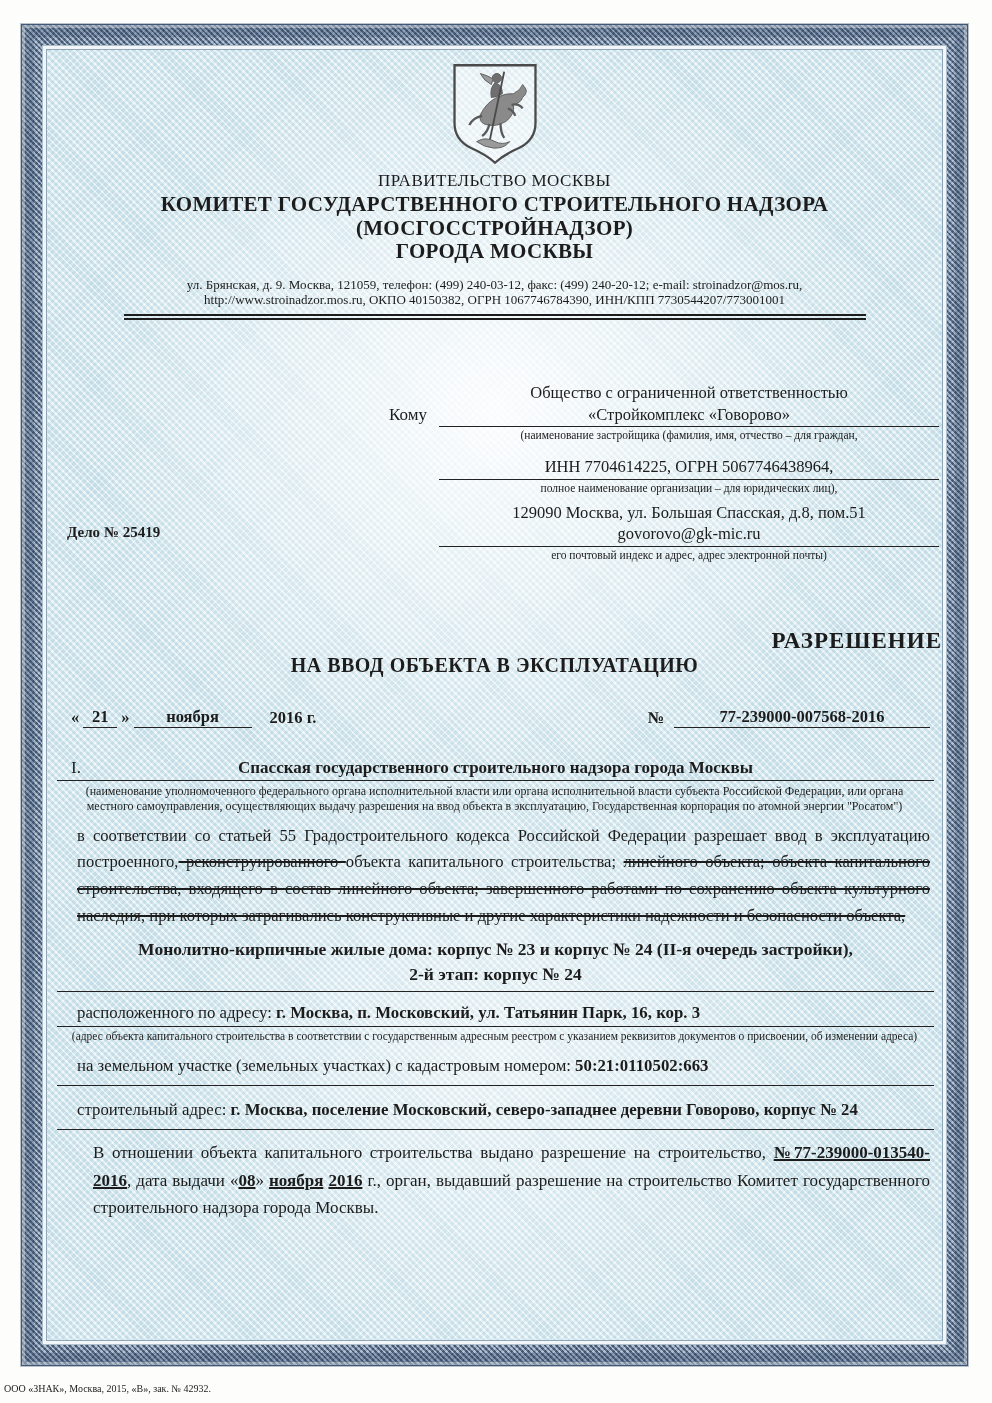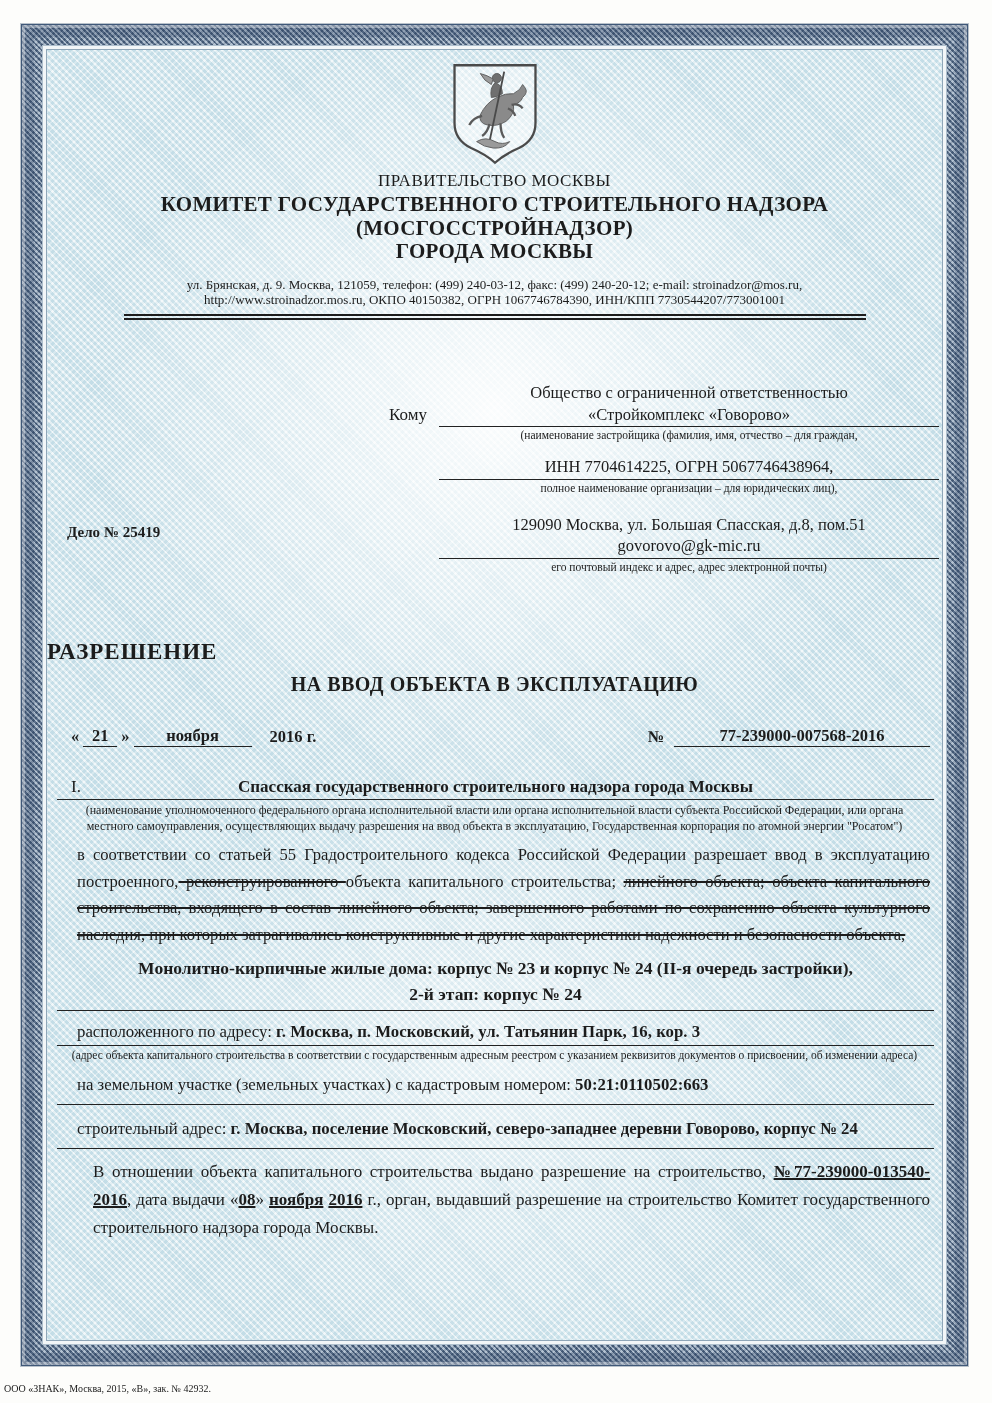--- a/index.html
+++ b/index.html
@@ -39,22 +39,22 @@
   
   .recipient-block{position:relative;margin-top:62px;min-height:182px;}
   .delo{position:absolute;left:20px;top:142px;font-weight:bold;font-size:15px;}
   .komu{position:absolute;left:342px;top:23px;font-size:17px;}
   .rec-fields{margin-left:392px;width:500px;}
   .fgroup{text-align:center;font-size:16.5px;line-height:1.32;border-bottom:1.6px solid #222;padding-bottom:1px;}
   .fcap{text-align:center;font-size:11.5px;line-height:1.2;margin-top:2px;color:#202020;}
   .mt14{margin-top:13px;}
 
   
-  .title1{margin-top:64px;text-align:left;font-weight:bold;font-size:23px;letter-spacing:1px;}
-  .title2{margin-top:8px;text-align:center;font-weight:bold;font-size:20px;letter-spacing:.5px;}
+  .title1{margin-top:64px;text-align:right;font-weight:bold;font-size:23px;letter-spacing:1px;}
+  .title2{margin-top:0;text-align:center;font-weight:bold;font-size:20px;letter-spacing:.5px;}
 
   
   .daterow{margin:30px 12px 0 24px;display:flex;justify-content:space-between;align-items:flex-end;font-size:16.5px;font-weight:bold;}
   .dleft{display:flex;align-items:flex-end;gap:4px;}
   .uline{display:inline-block;border-bottom:1.6px solid #222;text-align:center;}
   .w-day{min-width:34px;}
   .w-month{min-width:118px;}
   .dright{display:flex;align-items:flex-end;gap:10px;}
   .w-num{min-width:256px;}
 
@@ -118,21 +118,21 @@
         <div class="rec-fields">
           <div class="fgroup">
             <div>Общество с ограниченной ответственностью</div>
             <div>«Стройкомплекс «Говорово»</div>
           </div>
           <div class="fcap">(наименование застройщика (фамилия, имя, отчество – для граждан,</div>
           <div class="fgroup mt14">
             <div>ИНН 7704614225, ОГРН 5067746438964,</div>
           </div>
           <div class="fcap">полное наименование организации – для юридических лиц),</div>
-          <div class="fgroup" style="margin-top:18px;">
+          <div class="fgroup" style="margin-top:6px;">
             <div>129090 Москва, ул. Большая Спасская, д.8, пом.51</div>
             <div>govorovo@gk-mic.ru</div>
           </div>
           <div class="fcap">его почтовый индекс и адрес, адрес электронной почты)</div>
         </div>
       </div>
 
       <div class="title1">РАЗРЕШЕНИЕ</div>
       <div class="title2">НА ВВОД ОБЪЕКТА В ЭКСПЛУАТАЦИЮ</div>
 

